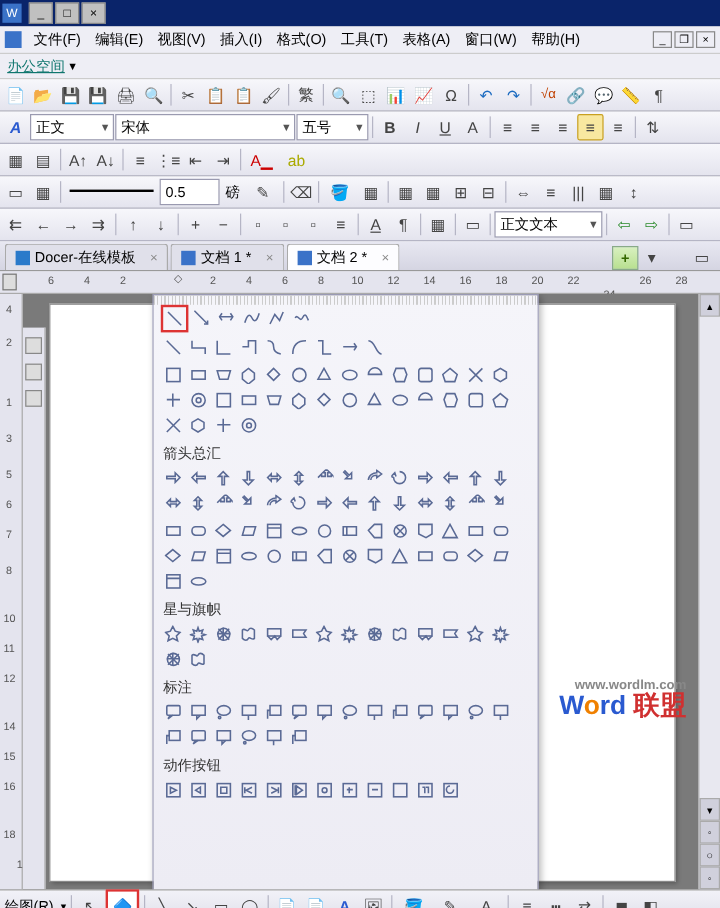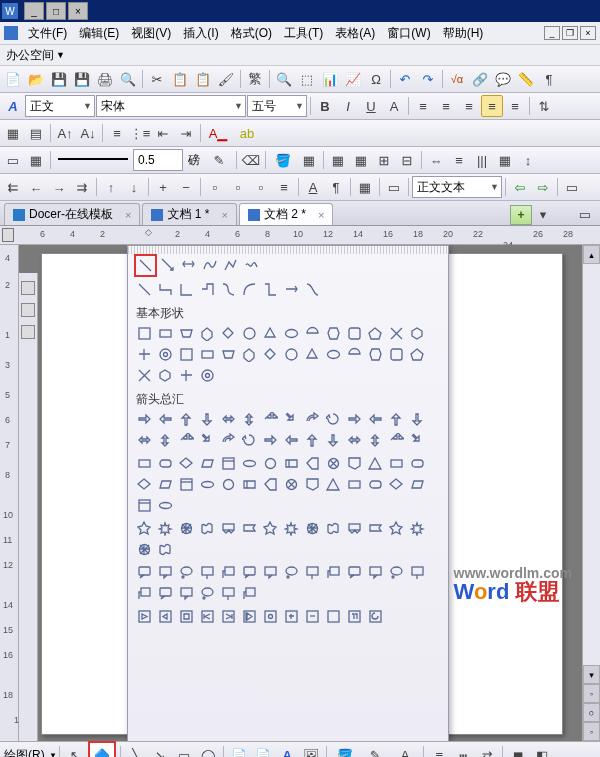--- a/index.html
+++ b/index.html
@@ -7,21 +7,21 @@
 .titlebar .icon{width:16px;height:16px;background:#3a72c8;margin-right:4px;display:flex;align-items:center;justify-content:center;font-size:10px}
 .titlebar .title{flex:1}
 .titlebar .winbtn{width:18px;height:16px;background:#c0c0c0;border:1px solid #888;margin-left:2px;display:flex;align-items:center;justify-content:center;font-size:10px;color:#000}
 .menubar{height:22px;background:#eeeef5;display:flex;align-items:center;padding:0 4px;border-bottom:1px solid #ccc}
 .menubar .sysicon{width:14px;height:14px;background:#3a72c8;margin-right:4px}
 .menubar .mi{padding:0 6px;cursor:default}
 .menubar .spacer{flex:1}
 .menubar .right{display:flex;gap:2px}
 .menubar .right span{width:14px;height:12px;border:1px solid #888;display:flex;align-items:center;justify-content:center;font-size:9px}
 .linkbar{height:20px;background:#eeeef5;padding:0 6px;display:flex;align-items:center;border-bottom:1px solid #ccc}
-.linkbar .lnk{color:#000000;cursor:pointer}
+.linkbar .lnk{color:#0f766e;text-decoration:underline;cursor:pointer}
 .linkbar .drop{margin-left:2px;font-size:9px}
 .toolbar{height:26px;background:linear-gradient(#f7f7fb,#e4e4ee);border-bottom:1px solid #b5b5c5;display:flex;align-items:center;padding:0 2px;gap:1px}
 .tbtn{width:20px;height:20px;display:flex;align-items:center;justify-content:center;border:1px solid transparent;border-radius:2px;font-size:13px;color:#444}
 .tbtn.d{width:26px}
 .sep{width:1px;height:18px;background:#b5b5c5;margin:0 2px}
 .combo{height:20px;border:1px solid #9a9ab0;background:#fff;display:flex;align-items:center;padding:0 4px;font-size:12px;position:relative}
 .combo .arrow{position:absolute;right:2px;font-size:9px;color:#555}
 .toolbar4 .line{width:70px;height:3px;border-top:2px solid #000;margin:0 4px}
 .tabbar{height:24px;background:linear-gradient(#e8e8f2,#d5d5e2);display:flex;align-items:flex-end;padding:0 4px;border-bottom:1px solid #999}
 .tab{height:21px;border:1px solid #aaa;border-bottom:none;background:#e0e0ea;display:flex;align-items:center;padding:0 8px;margin-right:2px;border-radius:3px 3px 0 0;gap:4px}
@@ -44,21 +44,21 @@
 .shapes-panel{position:absolute;left:108px;top:0;width:320px;height:496px;background:linear-gradient(#f5f5fa,#edecf4);border:1px solid #9a9ab5;box-shadow:2px 2px 6px rgba(0,0,0,.3);overflow:hidden;font-size:12px}
 .shapes-panel .grip{height:8px;background:repeating-linear-gradient(90deg,#ccc,#ccc 1px,transparent 1px,transparent 3px);cursor:move}
 .shapes-panel .cat{padding:3px 8px 1px;color:#333;font-size:12px}
 .shapes-panel .row{display:flex;flex-wrap:wrap;padding:0 6px 2px;gap:0}
 .shapes-panel .sh{width:19px;height:19px;display:flex;align-items:center;justify-content:center;border:1px solid transparent}
 .shapes-panel .sh.sel{border:2px solid #d33}
 .shapes-panel .sh svg{width:15px;height:15px}
 .shapes-panel .sh svg *{stroke:#5a6a95;stroke-width:1.3;fill:none}
 .watermark{position:absolute;right:10px;top:320px;font-size:22px;font-weight:bold;pointer-events:none}
 .watermark .w{color:#2a5ad0}.watermark .o{color:#f08000}.watermark .rd{color:#2a5ad0}.watermark .cn{color:#d03030}
-.watermark .url{font-size:14px;color:#888;display:block;text-align:right;margin-bottom:-4px}
+.watermark .url{font-size:11px;color:#888;display:block;text-align:right;margin-bottom:-4px}
 .bottombar{height:26px;background:linear-gradient(#f2f2f8,#e0e0ea);border-top:1px solid #aaa;display:flex;align-items:center;padding:0 4px;gap:2px}
 .bottombar .lbl{margin-right:4px}
 .bottombar .hl{border:2px solid #d33;padding:1px;background:#fff}
 </style>
 </head>
 <body>
 
 <div class="titlebar">
   <div class="icon">W</div>
   <div class="winbtn">_</div>
@@ -380,21 +380,20 @@
               <path d="M2 7h11M11 4l2 3-2 3"></path>
             </svg>
           </div>
           <div class="sh">
             <svg>
               <path d="M2 2 C8 2 8 13 13 13"></path>
             </svg>
           </div>
         </div>
 
-      <div class="cat">基本形状</div>
       <div class="row" id="row-basic">
           <div class="sh">
             <svg>
               <rect x="2" y="2" width="11" height="11"></rect>
             </svg>
           </div>
           <div class="sh">
             <svg>
               <rect x="2" y="4" width="11" height="7"></rect>
             </svg>
@@ -848,20 +847,21 @@
               <line x1="2" y1="5" x2="13" y2="5"></line>
             </svg>
           </div>
           <div class="sh">
             <svg>
               <ellipse cx="7.5" cy="7.5" rx="6" ry="3"></ellipse>
             </svg>
           </div>
         </div>
 
+      <div class="cat">星与旗帜</div>
       <div class="row" id="row-stars">
           <div class="sh">
             <svg>
               <path d="M7 1l2 4 4 1-3 3 1 4-4-2-4 2 1-4-3-3 4-1z"></path>
             </svg>
           </div>
           <div class="sh">
             <svg>
               <path d="M7 2l1 3 3-1-1 3 3 1-3 1 1 3-3-1-1 3-1-3-3 1 1-3-3-1 3-1-1-3 3 1z"></path>
             </svg>
@@ -936,20 +936,21 @@
               <path d="M7 2v11M2 7h11M3 3l9 9M12 3l-9 9"></path>
             </svg>
           </div>
           <div class="sh">
             <svg>
               <path d="M2 4c2-2 4 2 5 0s3-2 5 0v7c-2 2-4-2-5 0s-3 2-5 0z"></path>
             </svg>
           </div>
         </div>
 
+      <div class="cat">标注</div>
       <div class="row" id="row-callouts">
           <div class="sh">
             <svg>
               <rect x="2" y="2" width="11" height="8" rx="1"></rect>
               <path d="M5 10l-2 3 4-3"></path>
             </svg>
           </div>
           <div class="sh">
             <svg>
               <rect x="2" y="2" width="11" height="8"></rect>
@@ -1059,20 +1060,21 @@
             </svg>
           </div>
           <div class="sh">
             <svg>
               <rect x="4" y="2" width="9" height="8"></rect>
               <path d="M4 6h-2v7"></path>
             </svg>
           </div>
         </div>
 
+      <div class="cat">动作按钮</div>
       <div class="row" id="row-actions">
           <div class="sh">
             <svg>
               <rect x="2" y="2" width="11" height="11"></rect>
               <path d="M5 5l5 2.5-5 2.5z"></path>
             </svg>
           </div>
           <div class="sh">
             <svg>
               <rect x="2" y="2" width="11" height="11"></rect>

